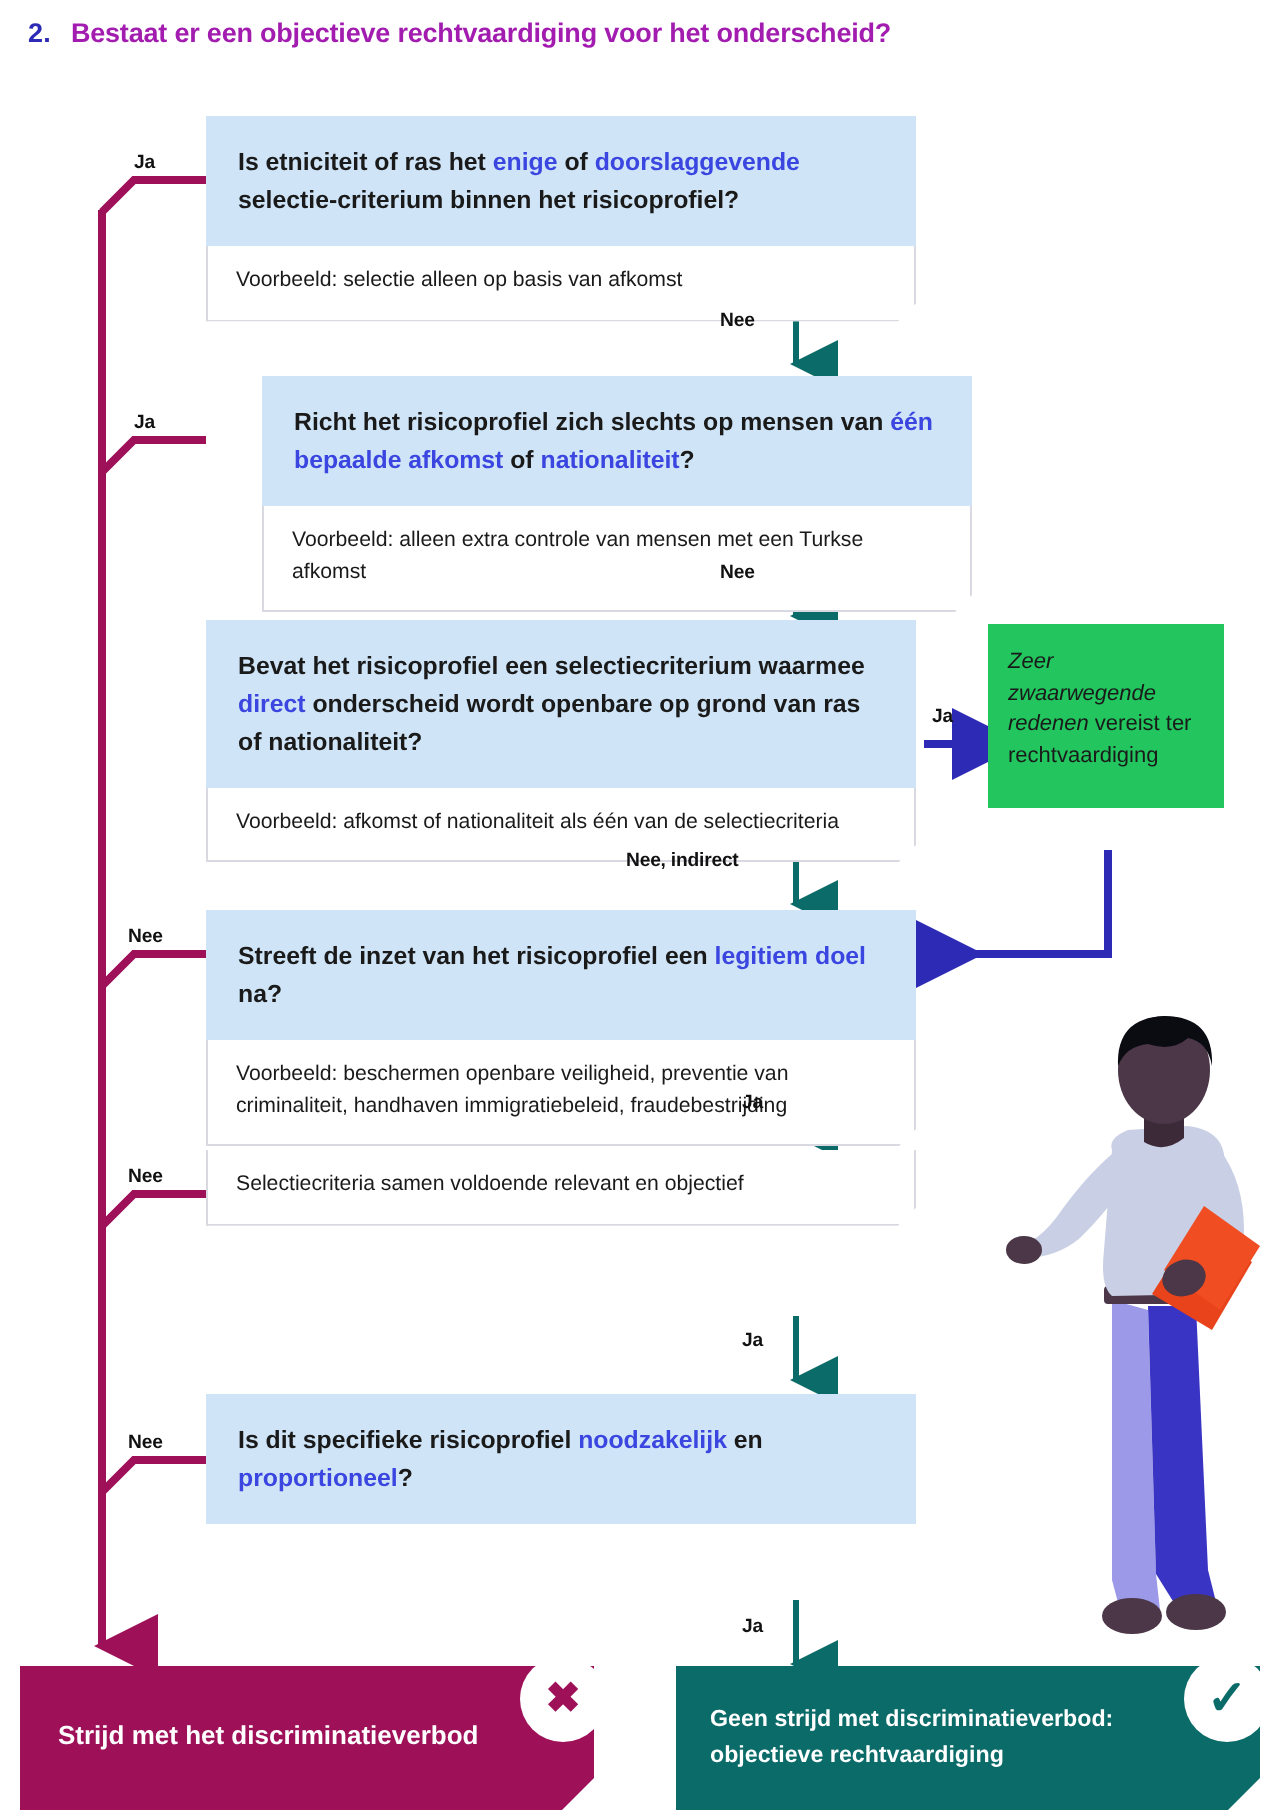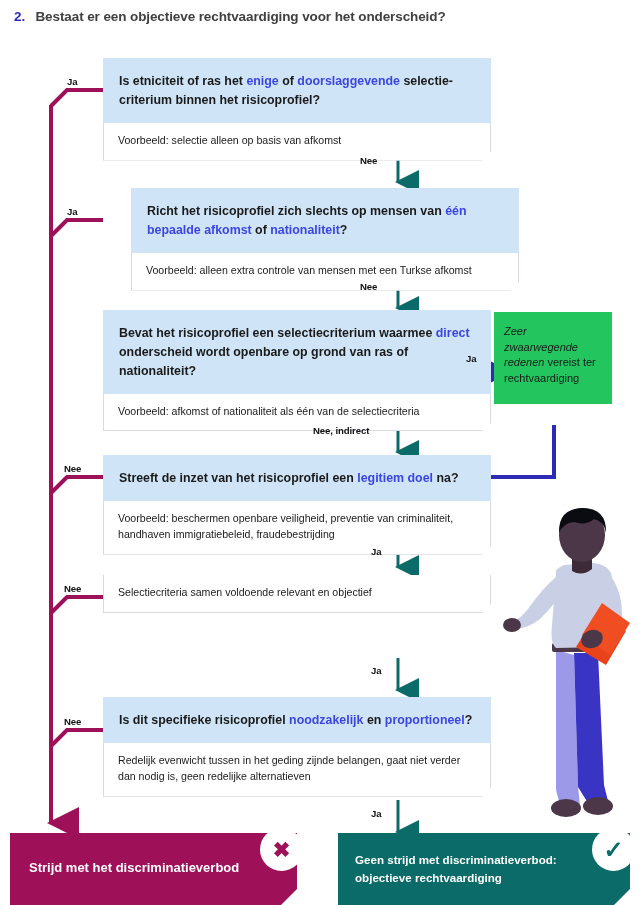--- a/index.html
+++ b/index.html
@@ -21,31 +21,31 @@
     align-items: baseline;
     gap: 10px;
   }
   #title-num {
     color: #2d2bb5;
     font-size: 13.5px;
     font-weight: bold;
     letter-spacing: .1px;
   }
   #title-text {
-    color: #404040;
+    color: #a21caf;
     font-size: 13.5px;
     font-weight: bold;
     letter-spacing: -.1px;
   }
 
   
   .card {
     position: absolute;
     left: 103px;
-    width: 388px;
+    width: 355px;
   }
   .card-q {
     background: #cfe5f7;
     padding: 14px 16px 13px 16px;
     font-size: 12.4px;
     font-weight: bold;
     color: #1a1a1a;
     line-height: 1.52;
   }
   .card-q .hl { color: #3b46e0; font-weight: bold; }
@@ -230,21 +230,20 @@
 </div>
 
 <div class="card" style="top:575px;">
   <div class="card-ex">Selectiecriteria samen voldoende relevant en objectief</div>
 </div>
 
 <div class="card" style="top:697px;">
   <div class="card-q">
     <span>Is dit specifieke risicoprofiel </span><span class="hl">noodzakelijk</span><span> en </span><span class="hl">proportioneel</span><span>?</span>
   </div>
-  <div class="card-ex">Redelijk evenwicht tussen in het geding zijnde belangen, gaat niet verder dan nodig is, geen redelijke alternatieven</div>
 </div>
 
 <span class="lbl" style="left:67px; top:76px;">Ja</span>
 <span class="lbl" style="left:67px; top:206px;">Ja</span>
 <span class="lbl" style="left:64px; top:463px;">Nee</span>
 <span class="lbl" style="left:64px; top:583px;">Nee</span>
 <span class="lbl" style="left:64px; top:716px;">Nee</span>
 
 <span class="lbl" style="left:360px; top:155px;">Nee</span>
 <span class="lbl" style="left:360px; top:281px;">Nee</span>

